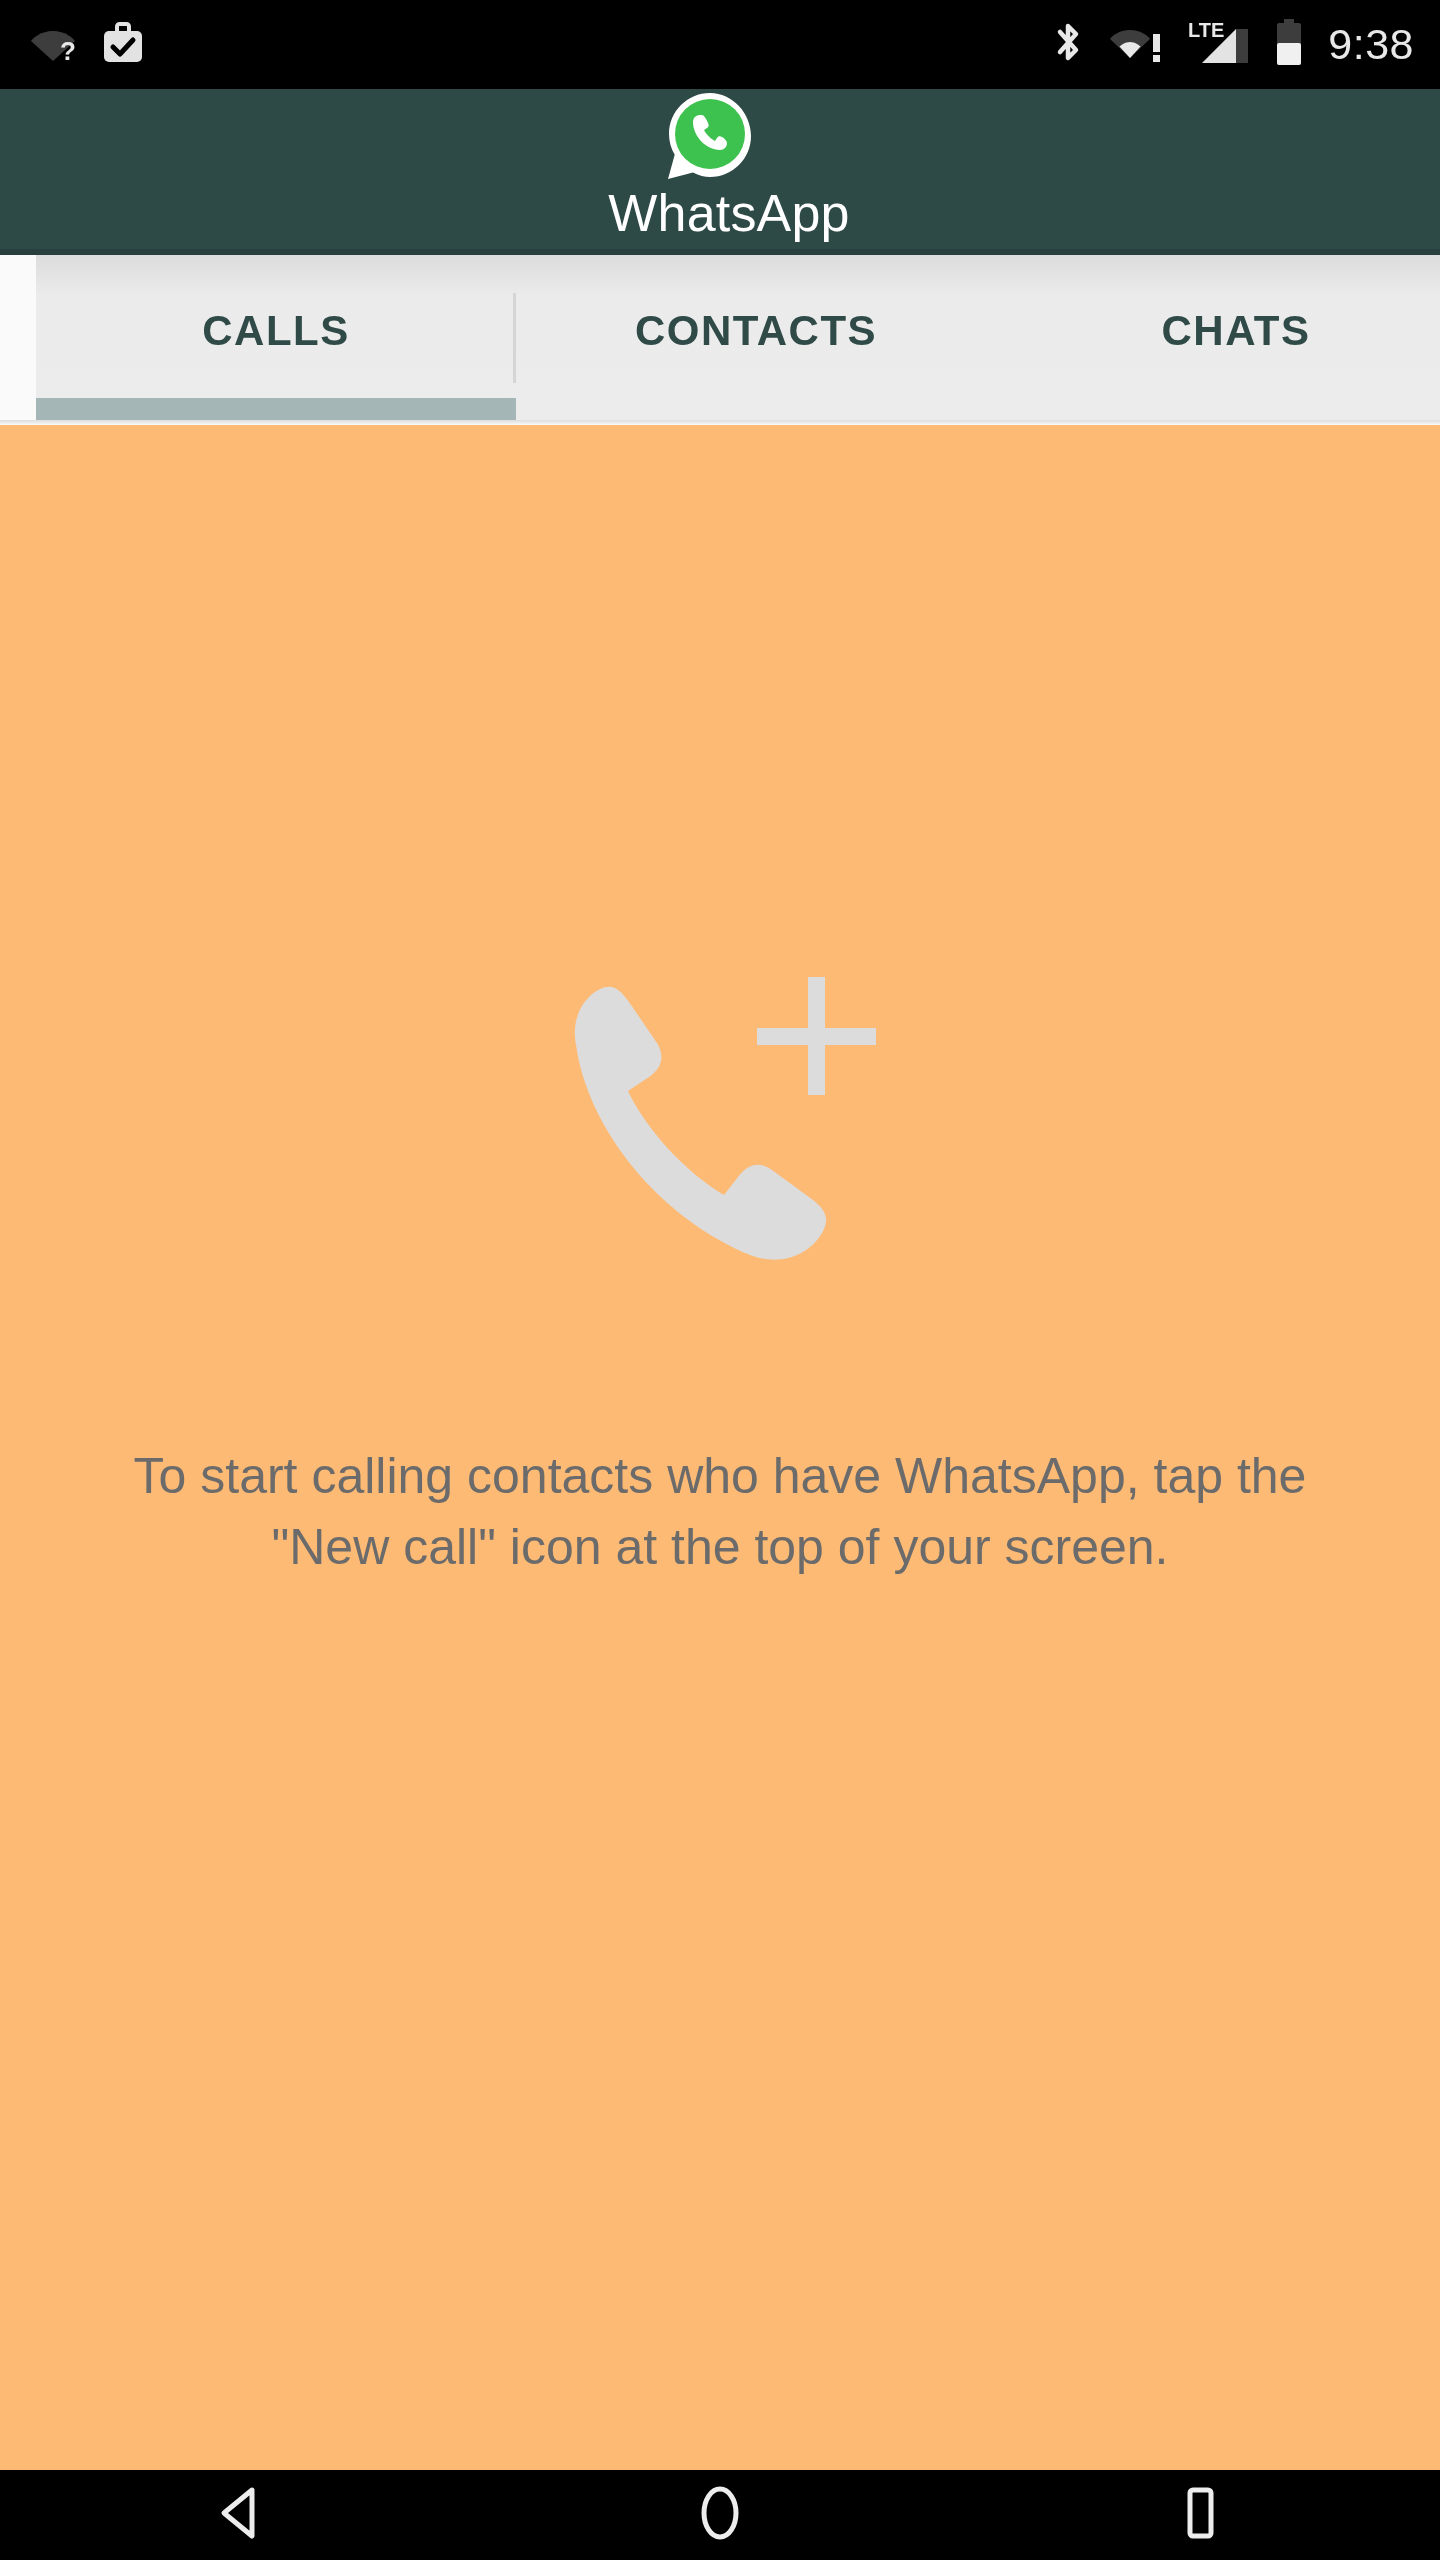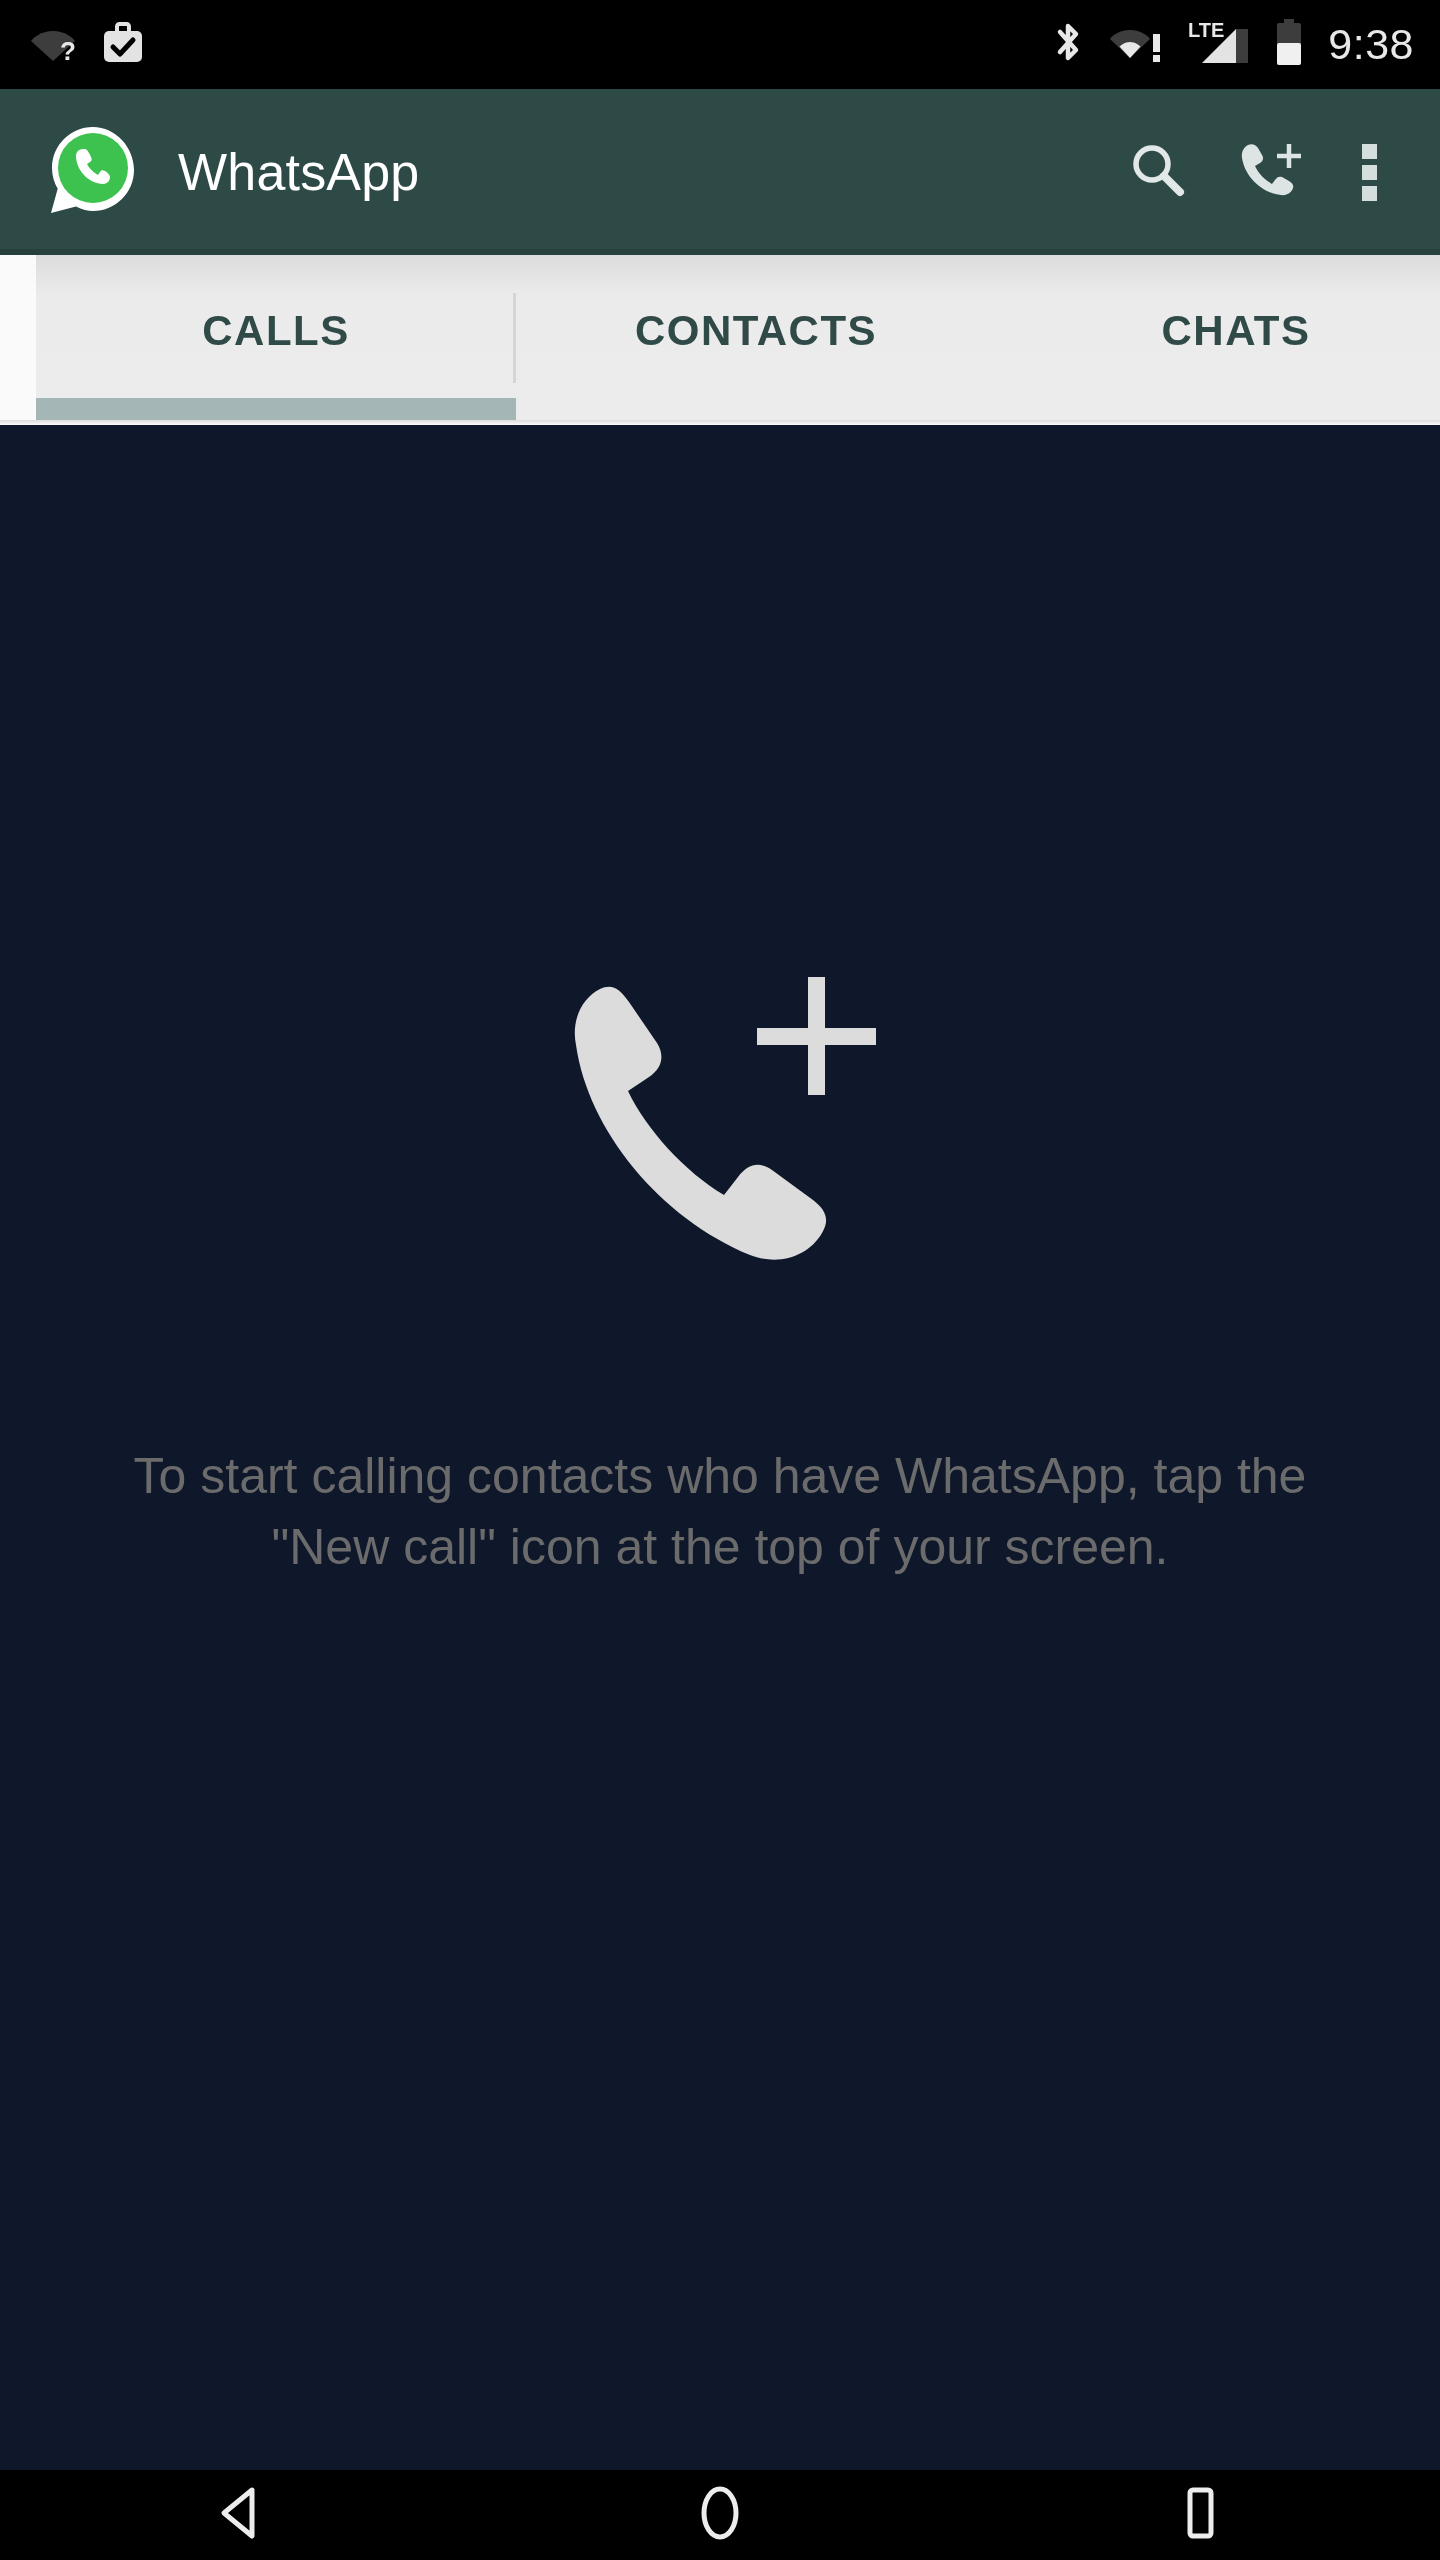--- a/index.html
+++ b/index.html
@@ -34,20 +34,21 @@
     line-height:1;
   }
 
   
   #app-bar {
     position:absolute; top:89px; left:0;
     width:1440px; height:166px;
     background:#2e4a47;
     display:flex; align-items:center;
     padding:0 28px 0 46px;
+    flex-direction:column;
   }
   #app-bar-shadow {
     position:absolute; top:249px; left:0;
     width:1440px; height:6px;
     background:#27403d;
   }
   #wa-logo { flex:0 0 auto; margin-right:38px; }
   #app-title {
     color:#ffffff;
     font-size:52px;
@@ -107,21 +108,21 @@
     position:absolute; top:420px; left:0;
     width:1440px; height:5px;
     background:linear-gradient(to bottom, rgba(0,0,0,0.12), rgba(0,0,0,0));
   }
 
   
   #content {
     position:absolute;
     top:425px; left:0;
     width:1440px; height:2045px;
-    background:#0f172a;
+    background:#fdba74;
     display:flex;
     flex-direction:column;
     align-items:center;
   }
   #empty-illustration {
     margin-top:540px;
   }
   #empty-text {
     margin-top:142px;
     width:1240px;

